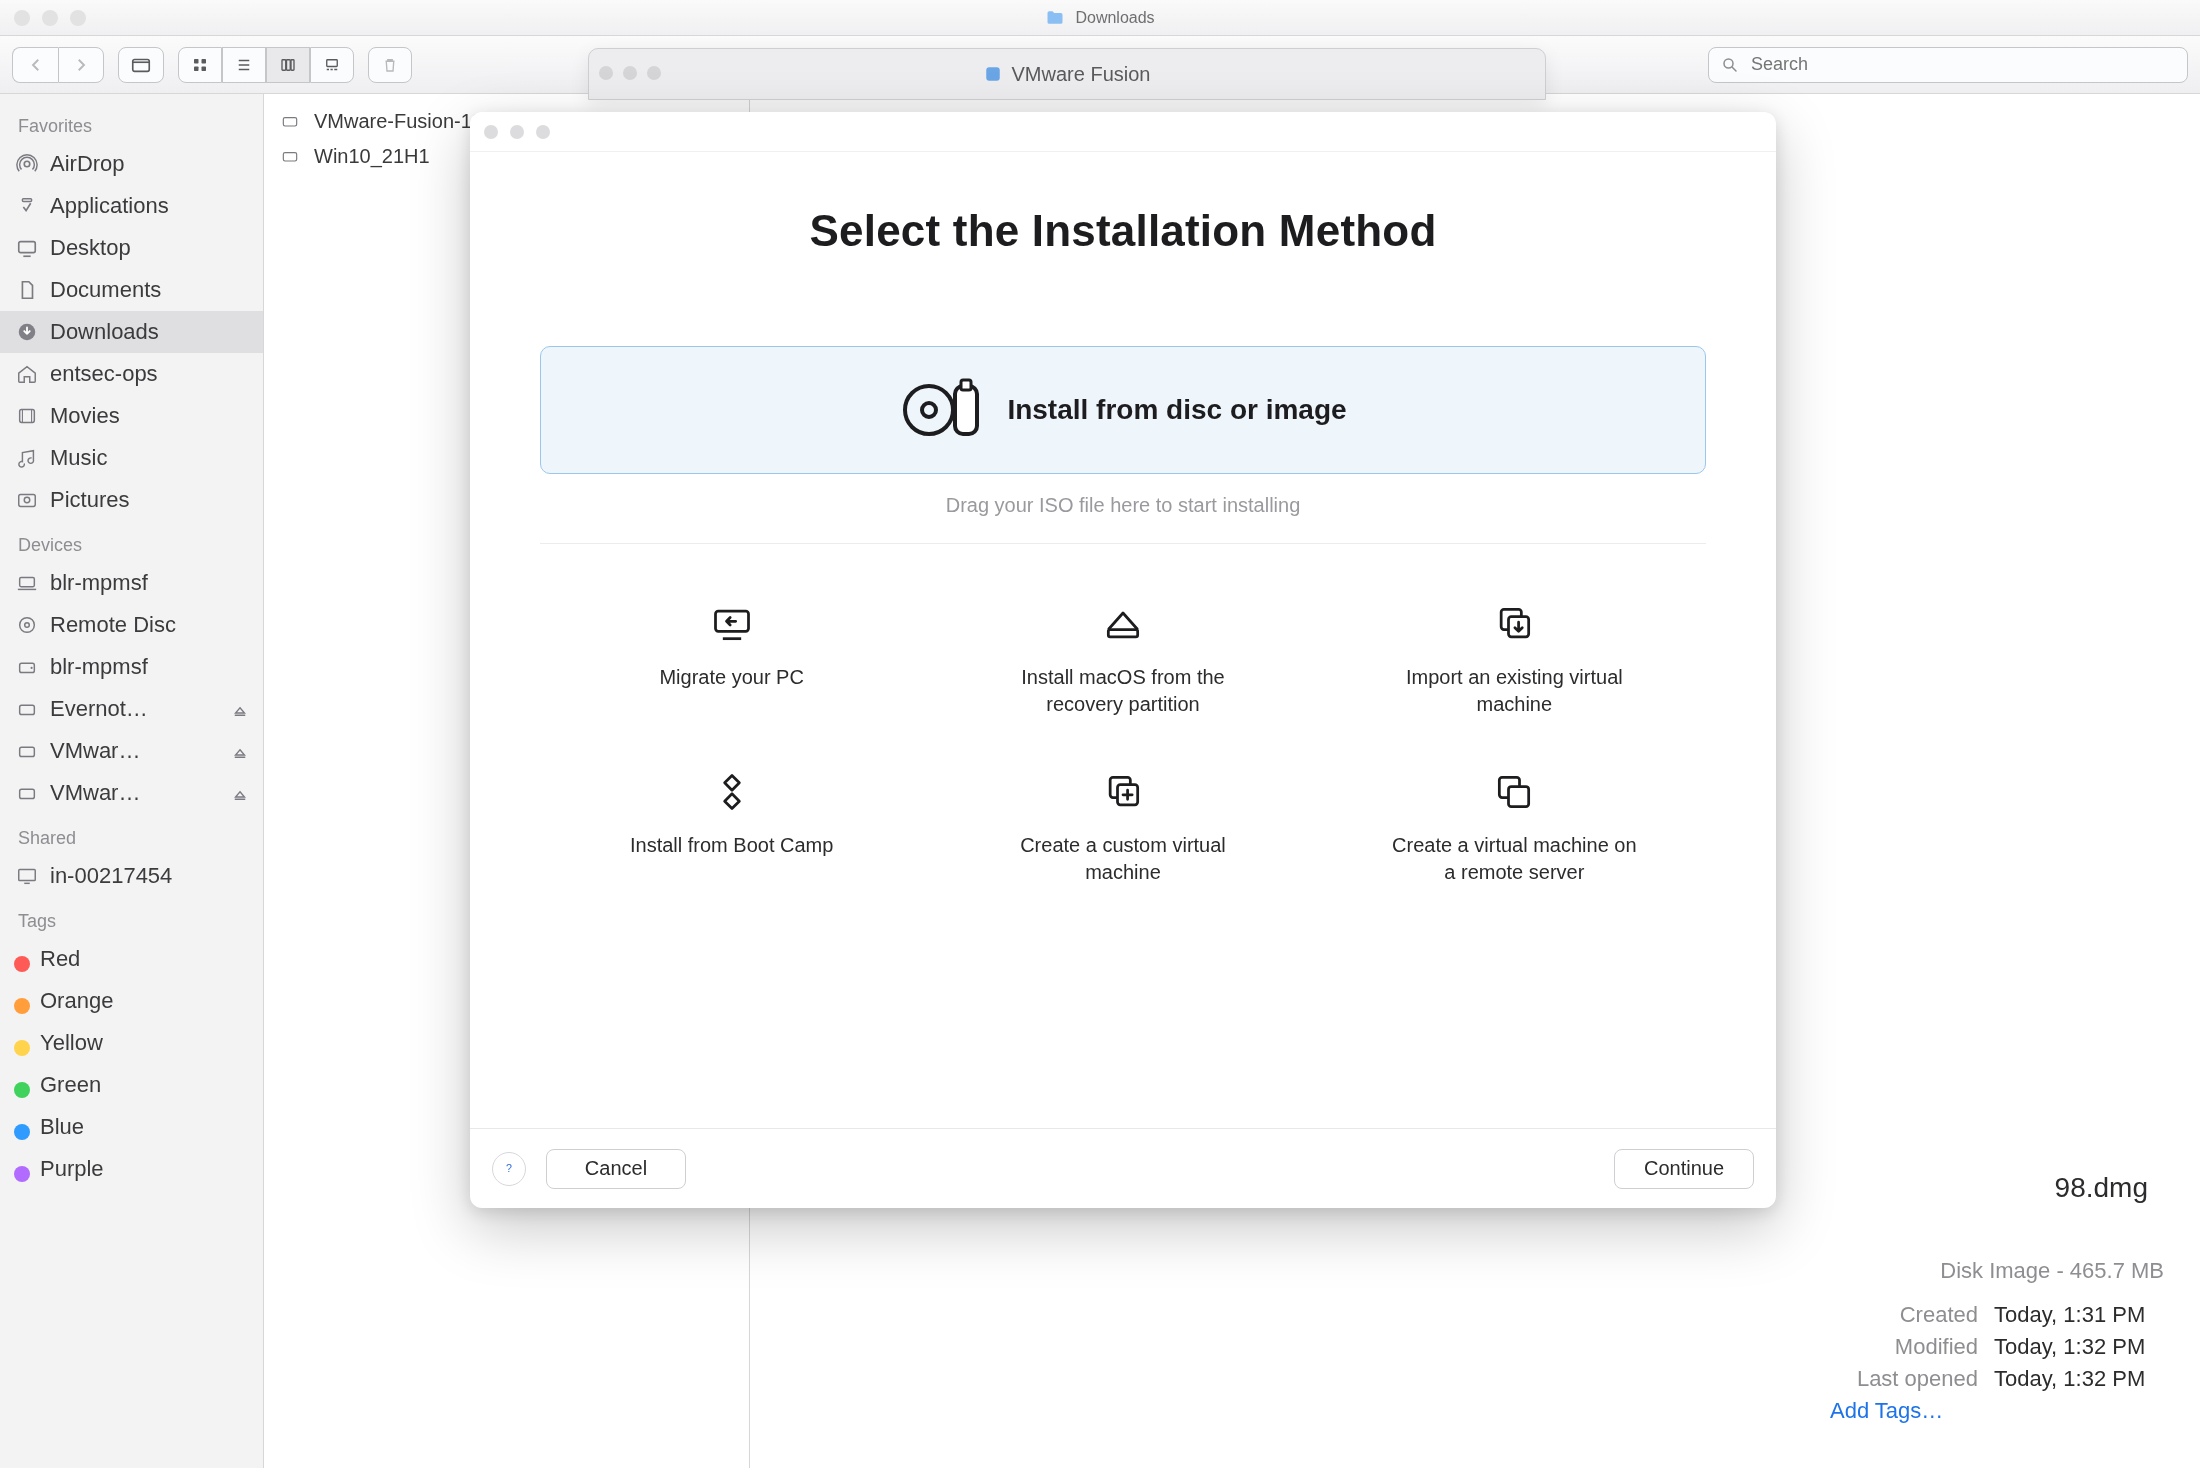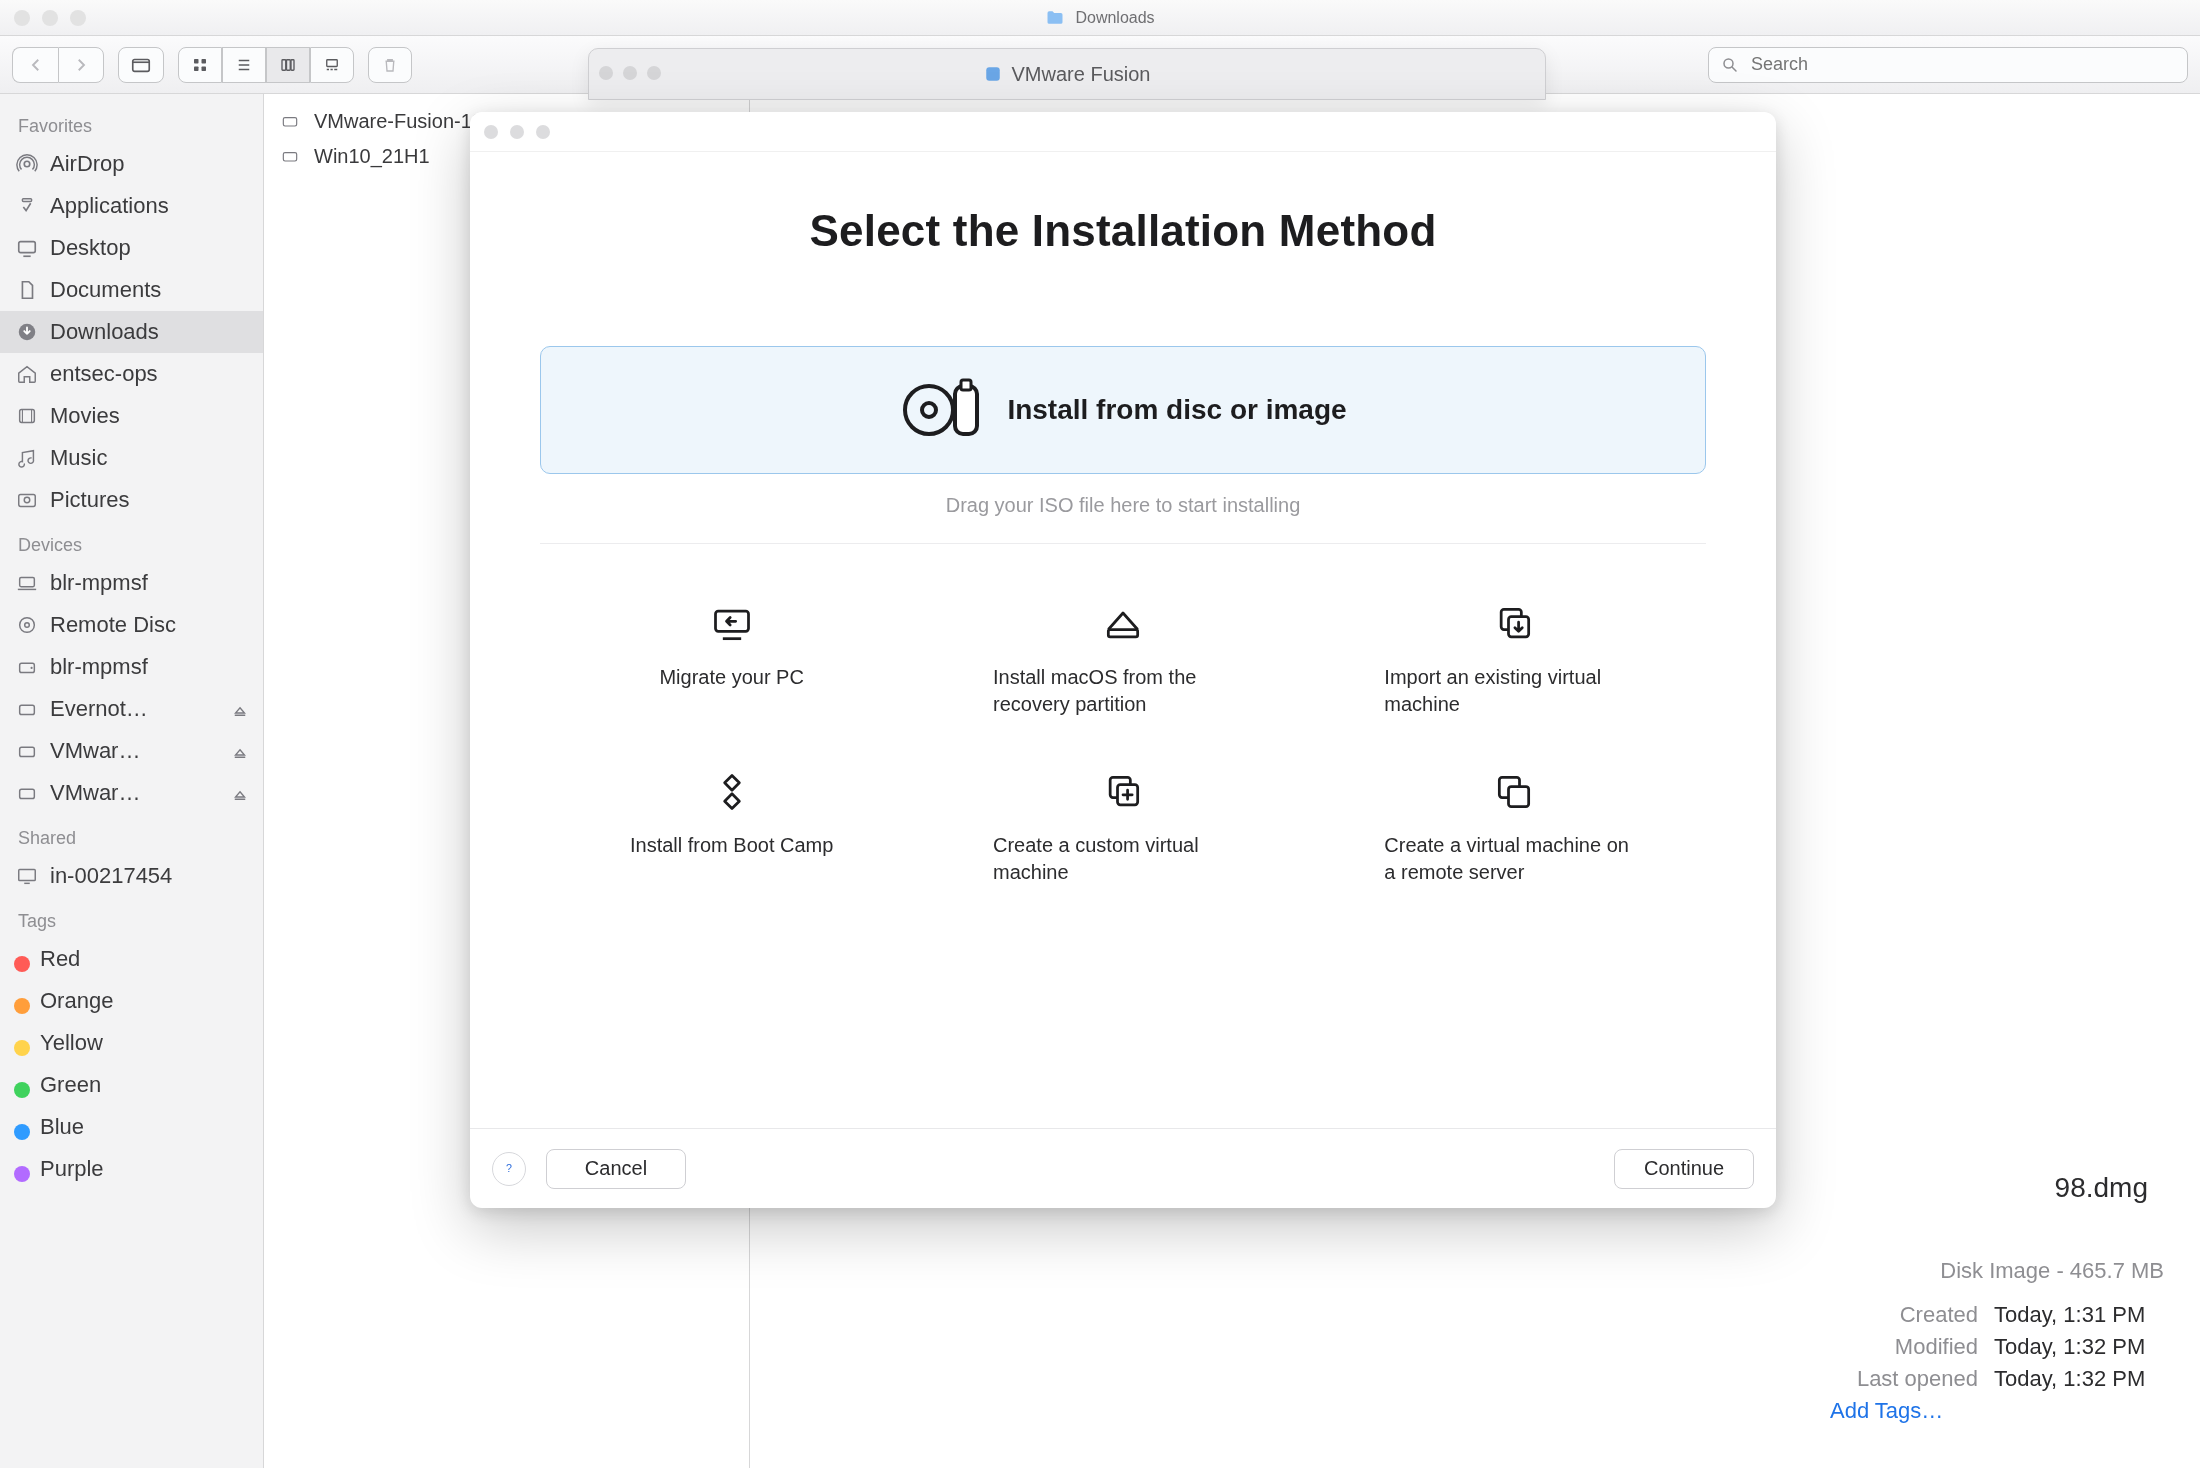--- a/index.html
+++ b/index.html
@@ -147,21 +147,21 @@
     background:var(--drop-bg);
     border-radius:10px;
     display:flex; align-items:center; justify-content:center; gap:22px;font-weight:bold;
   }
   .drop .lbl{font-size:28px}
   .hint{text-align:center;color:#9a9a9e;font-size:20px;margin:20px 0 26px}
   .hr{height:1px;background:#ececee;margin:0 0 40px}
   .grid{display:grid;grid-template-columns:repeat(3,1fr);gap:52px 28px;padding:18px 10px}
   .tile{display:flex;flex-direction:column;align-items:center;gap:18px;color:#2c2c2e}
   .tile svg{width:44px;height:44px}
-  .tile .cap{font-size:20px;text-align:left;line-height:1.35;max-width:260px}
+  .tile .cap{font-size:20px;text-align:center;line-height:1.35;max-width:260px}
   .footer{
     height:80px; border-top:1px solid #e8e8ea;
     display:flex; align-items:center; padding:0 22px;
   }
   .help{width:34px;height:34px;border-radius:50%;border:1px solid #d7d8dc;display:flex;align-items:center;justify-content:center;color:#2a6bdc;margin-right:20px}
   .btn{height:40px;border:1px solid #cfcfd3;border-radius:8px;background:#fff;min-width:140px;display:flex;align-items:center;justify-content:center;font-size:20px;color:#2c2c2e}
   .btn.primary{margin-left:auto}
 </style>
 </head>
 <body>

